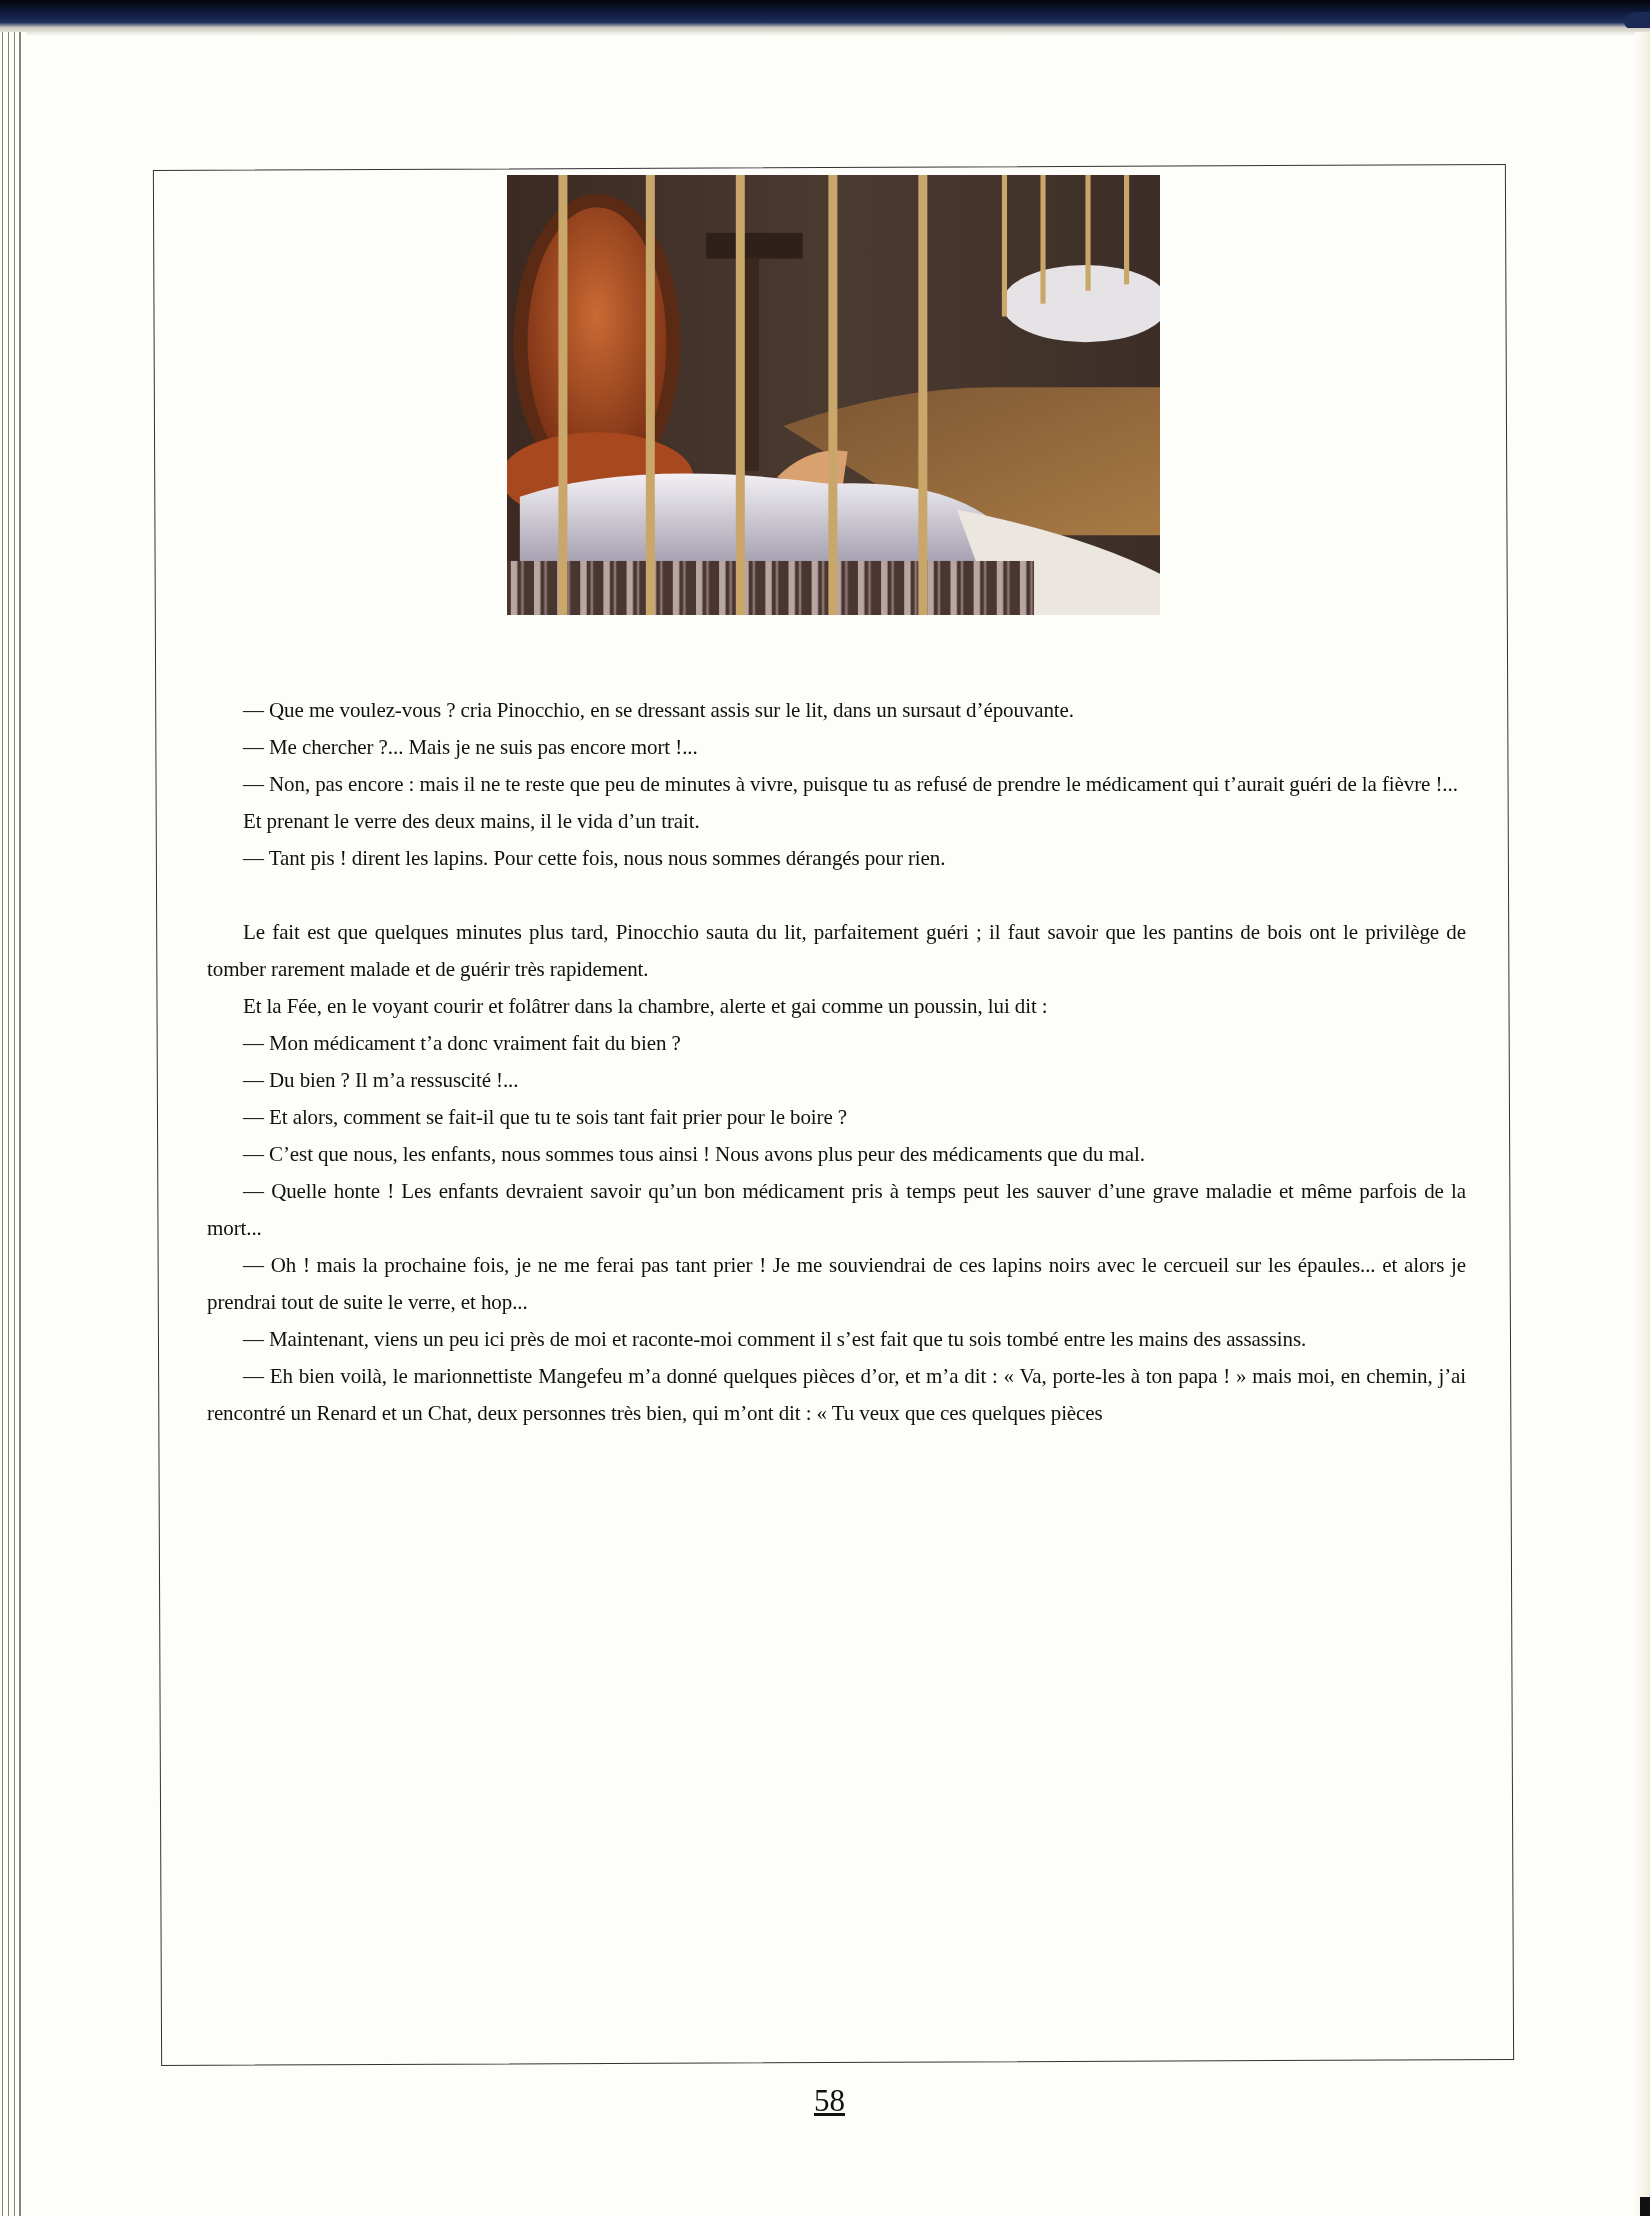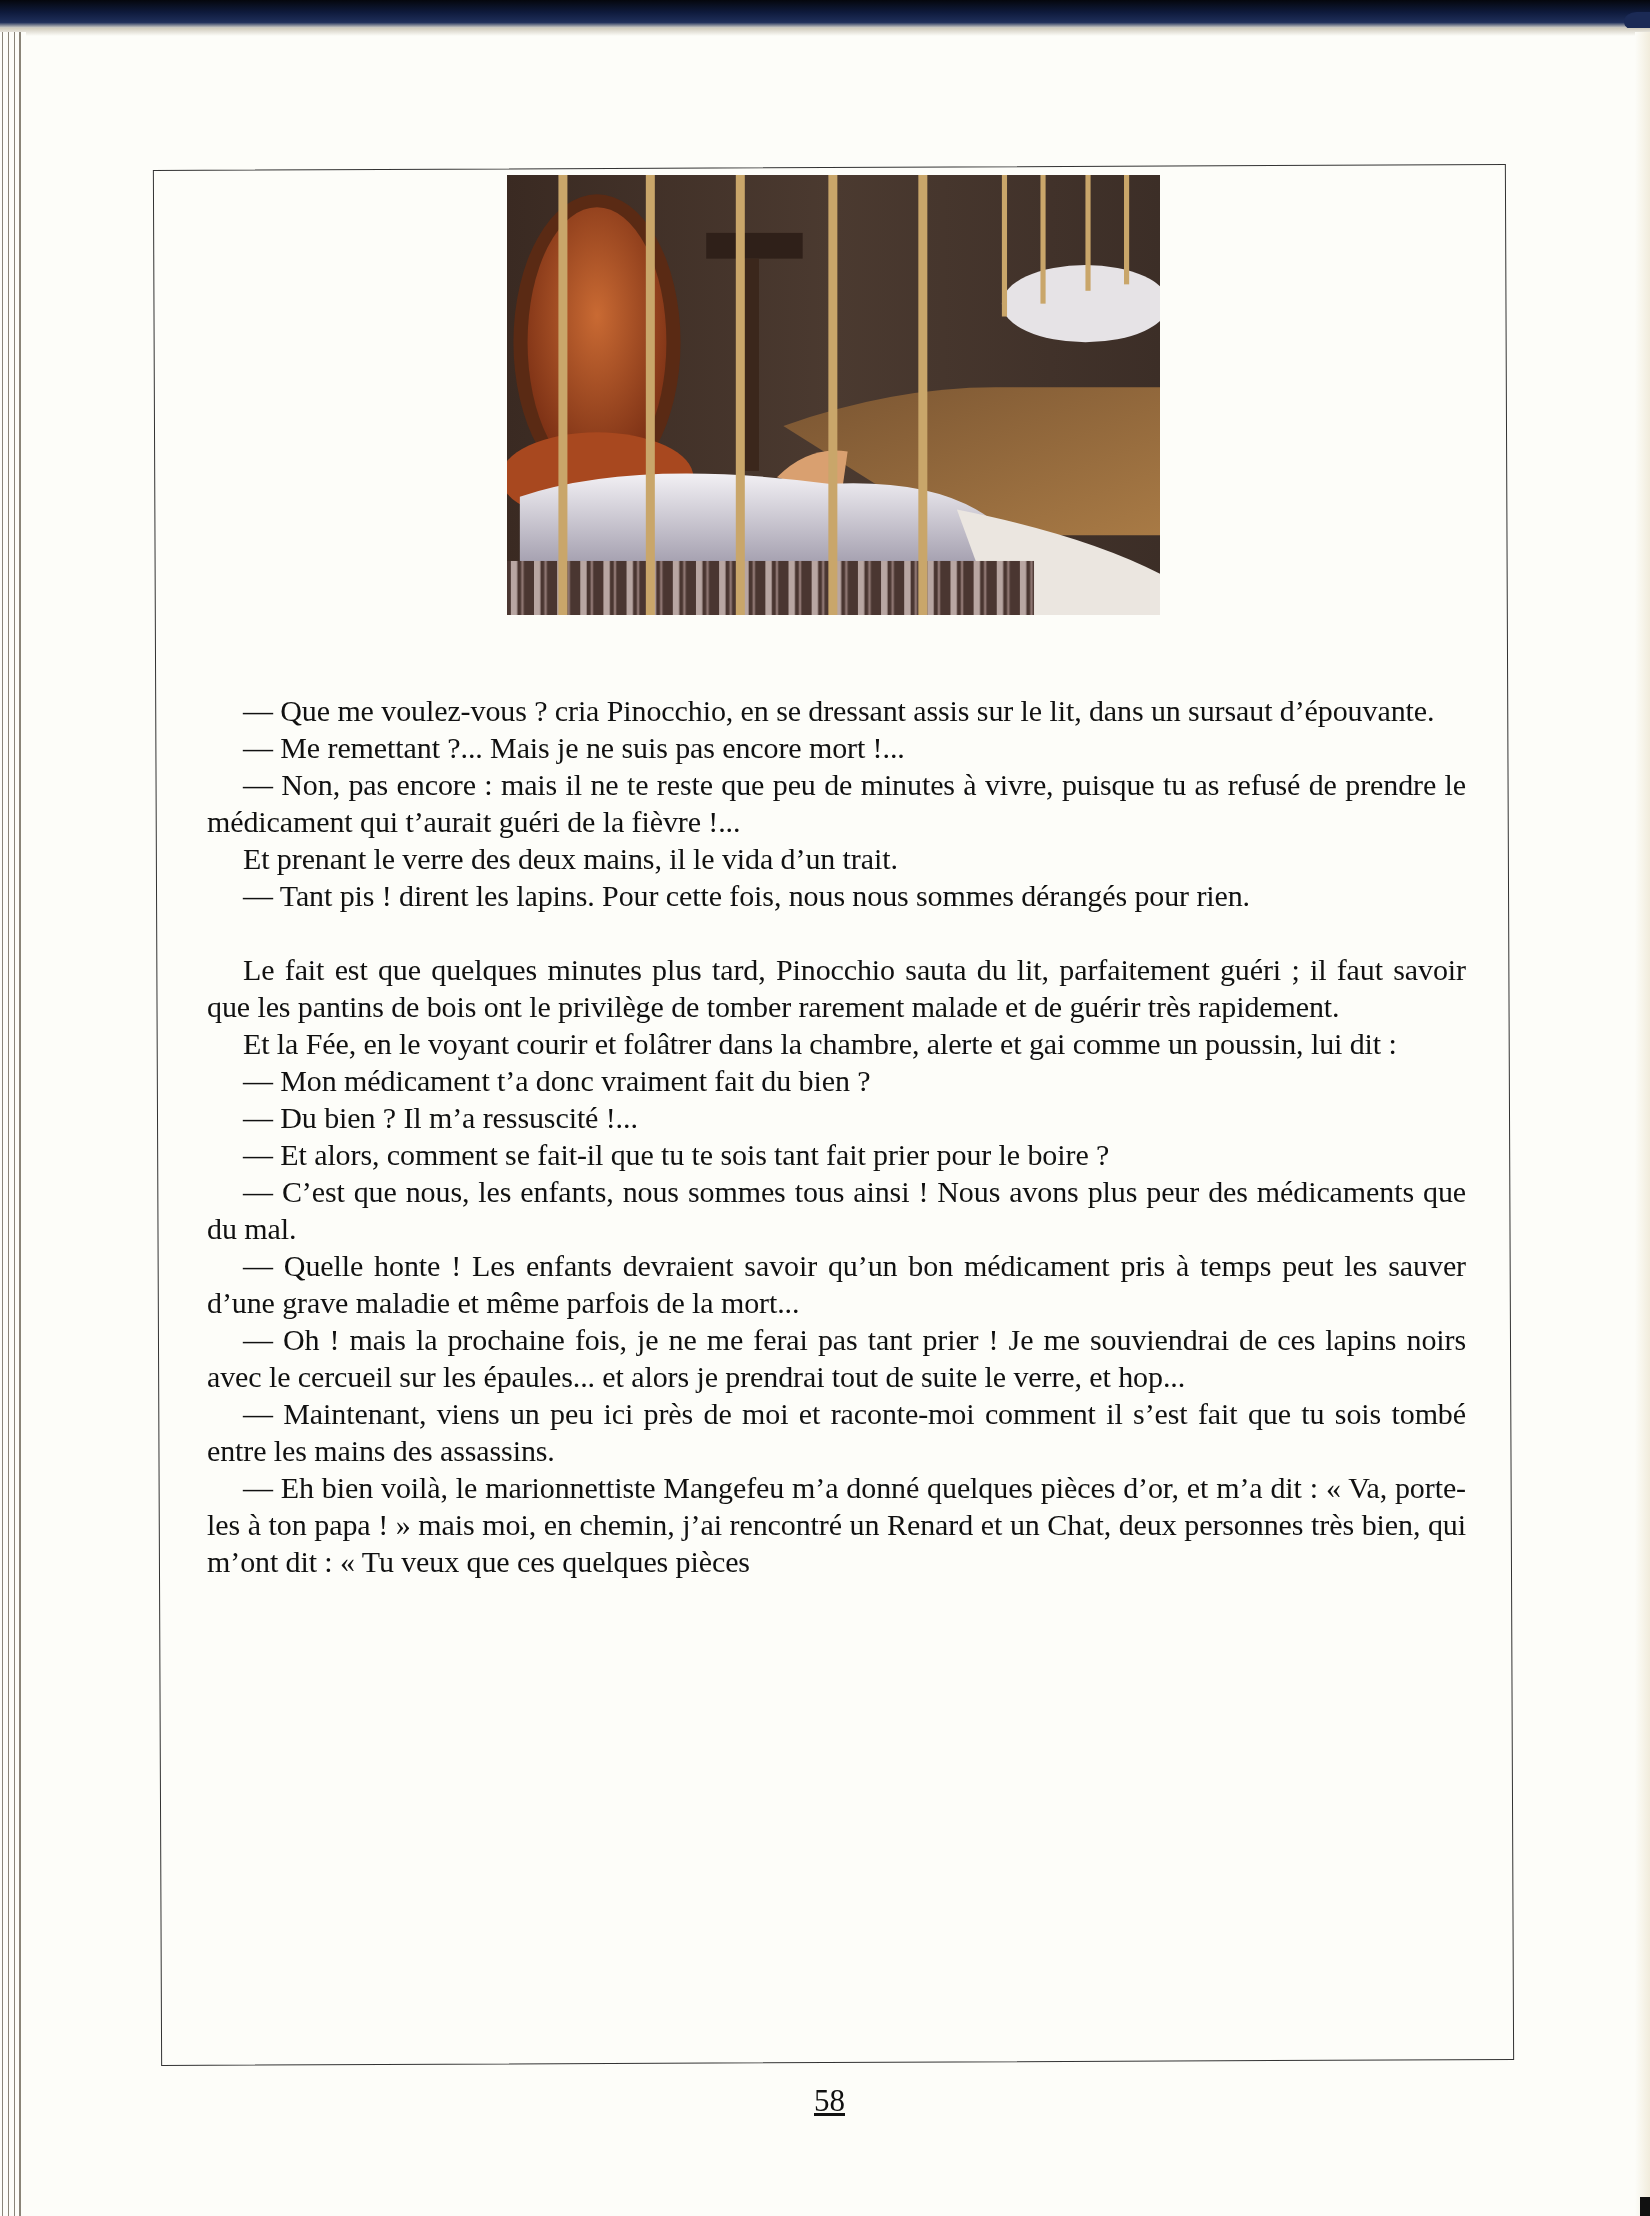--- a/index.html
+++ b/index.html
@@ -46,21 +46,21 @@
     transform-origin: 50% 50%;
   }
   .illustration {
     position: absolute; left: 507px; top: 175px; width: 653px; height: 440px;
     overflow: hidden;
     background: #4a3326;
   }
   .illustration svg { display: block; width: 100%; height: 100%; }
   .text-block {
     position: absolute; left: 207px; top: 692px; width: 1259px;
-    font-size: 30px; line-height: 37px;
+    font-size: 21px; line-height: 37px;
     text-align: justify;
     letter-spacing: -0.1px;
   }
   .para { margin: 0; text-indent: 36px; }
   .gap { height: 37px; }
   .page-number {
     position: absolute; left: 804px; top: 2083px; width: 51px; text-align: center;
     font-size: 31px;
     text-decoration: underline;
   }
@@ -123,21 +123,21 @@
       <rect x="770" y="0" width="8" height="220"></rect>
       <rect x="830" y="0" width="8" height="200"></rect>
       <rect x="900" y="0" width="8" height="180"></rect>
       <rect x="960" y="0" width="8" height="170"></rect>
     </g>
   </svg>
 </div>
 
 <div class="text-block">
   <p class="para">— Que me voulez-vous ? cria Pinocchio, en se dressant assis sur le lit, dans un sursaut d’épouvante.</p>
-  <p class="para">— Me remettant ?... Mais je ne suis pas encore mort !...</p>
+  <p class="para">— Me chercher ?... Mais je ne suis pas encore mort !...</p>
   <p class="para">— Non, pas encore : mais il ne te reste que peu de minutes à vivre, puisque tu as refusé de prendre le médicament qui t’aurait guéri de la fièvre !...</p>
   <p class="para">Et prenant le verre des deux mains, il le vida d’un trait.</p>
   <p class="para">— Tant pis ! dirent les lapins. Pour cette fois, nous nous sommes dérangés pour rien.</p>
   <div class="gap"></div>
   <p class="para">Le fait est que quelques minutes plus tard, Pinocchio sauta du lit, parfaitement guéri ; il faut savoir que les pantins de bois ont le privilège de tomber rarement malade et de guérir très rapidement.</p>
   <p class="para">Et la Fée, en le voyant courir et folâtrer dans la chambre, alerte et gai comme un poussin, lui dit :</p>
   <p class="para">— Mon médicament t’a donc vraiment fait du bien ?</p>
   <p class="para">— Du bien ? Il m’a ressuscité !...</p>
   <p class="para">— Et alors, comment se fait-il que tu te sois tant fait prier pour le boire ?</p>
   <p class="para">— C’est que nous, les enfants, nous sommes tous ainsi ! Nous avons plus peur des médicaments que du mal.</p>

